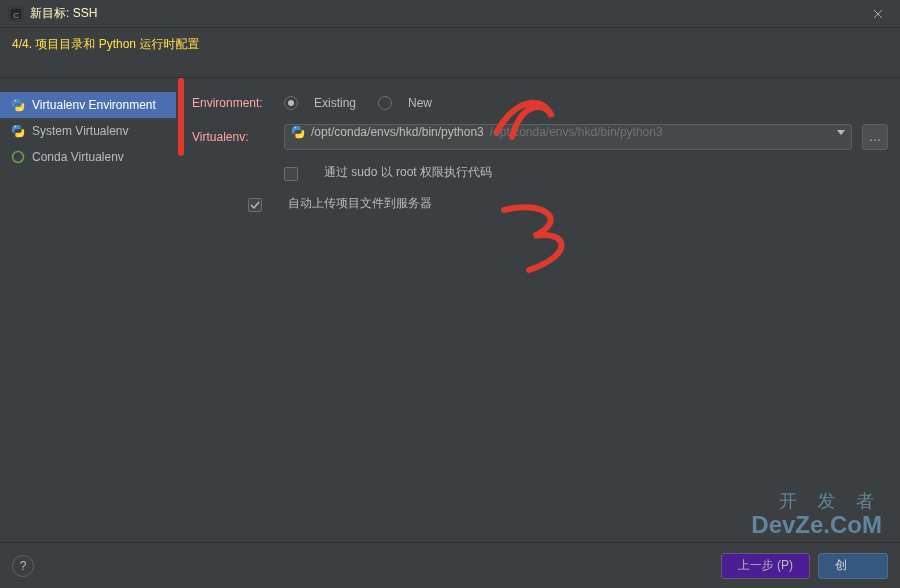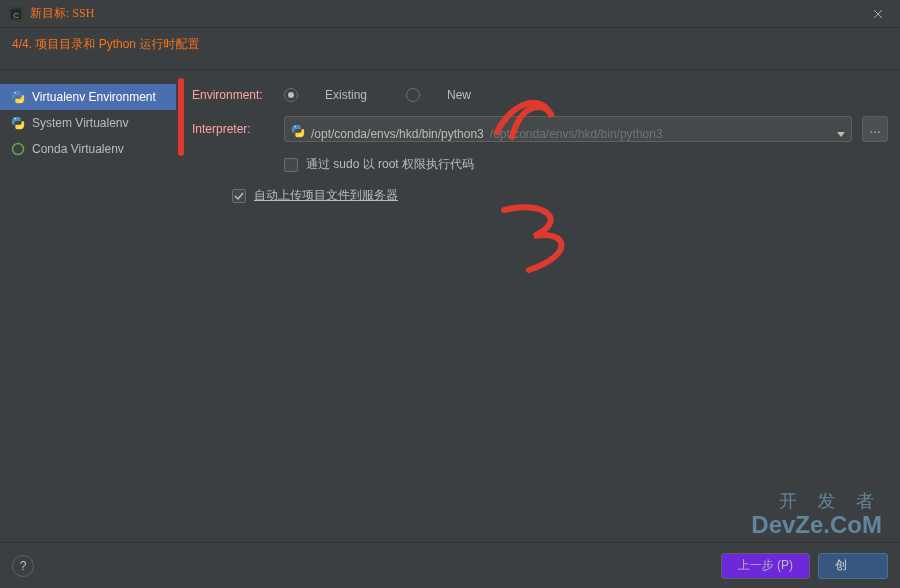--- a/index.html
+++ b/index.html
@@ -22,29 +22,29 @@
 }
 .titlebar .appicon {
   width: 16px; height: 16px;
   background: #3a3a3a;
   border-radius: 2px;
   margin-right: 6px;
   position: relative;
   display: flex; align-items: center; justify-content: center;
 }
 .titlebar .appicon svg { width: 14px; height: 14px; }
-.titlebar .title { flex: 1; color: #f97316; font-family: Liberation Serif, serif; }
+.titlebar .title { flex: 1; color: #fef9c3; }
 .titlebar .close {
   width: 28px; height: 20px;
   display: flex; align-items: center; justify-content: center;
   color: #aaa; cursor: pointer;
 }
 .subtitle {
-  padding: 8px 12px 16px 12px;
-  color: #f97316;
+  padding: 8px 12px 24px 12px;
+  color: #fde047;
   border-bottom: 1px solid #323232;
 }
 .main {
   display: flex;
   height: calc(100% - 28px - 38px - 46px);
 }
 .sidebar {
   width: 176px;
   padding-top: 14px;
   display: flex;
@@ -78,29 +78,29 @@
 .radio {
   width: 14px; height: 14px;
   border-radius: 50%;
   border: 1px solid #6e6e6e;
   display: inline-flex; align-items: center; justify-content: center;
   margin-right: 4px;
 }
 .radio.checked::after {
   content: ""; width: 6px; height: 6px; border-radius: 50%; background: #bbbbbb;
 }
-.radio-pair { display: flex; align-items: center; gap: 23px; margin-right: 29px; cursor: pointer; }
+.radio-pair { display: flex; align-items: center; gap: 12px; margin-right: 12px; cursor: pointer; }
 .field {
   flex: 1;
   height: 26px;
   background: #45494a;
   border: 1px solid #5e6060;
   border-radius: 3px;
   display: flex;
-  align-items: flex-end;
+  align-items: flex-start;
   padding: 0 6px;
   gap: 6px;
   position: relative;
 }
 .field.boxed { border: 1px solid #5a7cb0; }
 .field .value { color: #bbbbbb; white-space: nowrap; }
 .field .hint { color: #6e7375; white-space: nowrap; }
 .field .caret {
   margin-left: auto;
   color: #bbbbbb;
@@ -117,21 +117,21 @@
 .checkbox {
   width: 14px; height: 14px;
   border: 1px solid #6e6e6e;
   border-radius: 2px;
   display: inline-flex; align-items: center; justify-content: center;
   background: #43494a;
 }
 .checkbox.checked { background: #43494a; }
 .checkbox.checked svg { display: block; }
 .checkbox svg { display: none; }
-.check-row { display: flex; align-items: center; gap: 8px; margin-left: 92px; margin-bottom: 14px; cursor: pointer; }
+.check-row { display: flex; align-items: flex-end; gap: 26px; margin-left: 92px; margin-bottom: 14px; cursor: pointer; }
 .footer {
   position: absolute;
   left: 0; right: 0; bottom: 0;
   height: 46px;
   border-top: 1px solid #323232;
   display: flex;
   align-items: center;
   padding: 0 12px;
   gap: 8px;
 }
@@ -139,21 +139,21 @@
   width: 22px; height: 22px;
   border-radius: 50%;
   border: 1px solid #5e6060;
   display: flex; align-items: center; justify-content: center;
   color: #bbbbbb; cursor: pointer;
 }
 .footer .spacer { flex: 1; }
 .btn {
   height: 26px;
   padding: 0 16px;
-  background: #6d28d9;
+  background: #4c1d95;
   border: 1px solid #5e6060;
   border-radius: 3px;
   color: #bbbbbb;
   display: flex; align-items: center;
   cursor: pointer;
 }
 .btn.primary {
   background: #365880;
   border-color: #4c708c;
   color: #d6d6d6;
@@ -238,21 +238,21 @@
         <span class="radio checked"></span>
         <span>Existing</span>
       </div>
       <div class="radio-pair">
         <span class="radio"></span>
         <span>New</span>
       </div>
     </div>
 
     <div class="row">
-      <span class="lbl">Interpreter:</span>
+      <span class="lbl">Virtualenv:</span>
       <div class="field">
         <span>
           <svg class="python-icon" viewBox="0 0 16 16">
               <path d="M5 1h4c1 0 2 1 2 2v3H6c-1 0-2 1-2 2v2H2c-1 0-1-1-1-2V5c0-2 2-4 4-4z" fill="#4b8bbe"></path>
               <circle cx="5" cy="3" r="0.8" fill="#fff"></circle>
               <path d="M11 15H7c-1 0-2-1-2-2v-3h5c1 0 2-1 2-2V6h2c1 0 1 1 1 2v3c0 2-2 4-4 4z" fill="#ffd43b"></path>
               <circle cx="11" cy="13" r="0.8" fill="#fff"></circle>
             </svg>
         </span>
         <span class="value">/opt/conda/envs/hkd/bin/python3</span>
@@ -267,21 +267,21 @@
     </div>
 
     <div class="check-row">
       <span class="checkbox">
         
       </span>
       <span>通过 sudo 以 root 权限执行代码</span>
     </div>
 
 
-    <div class="check-row" style="margin-left:40px;text-decoration:underline;">
+    <div class="check-row" style="margin-left:56px;">
       <span class="checkbox checked">
         <svg width="10" height="10" viewBox="0 0 10 10">
             <path d="M1 5 L4 8 L9 2" stroke="#bdbdbd" stroke-width="1.5" fill="none"></path>
           </svg>
       </span>
       <span>自动上传项目文件到服务器</span>
     </div>
   </div>
 </div>
 

